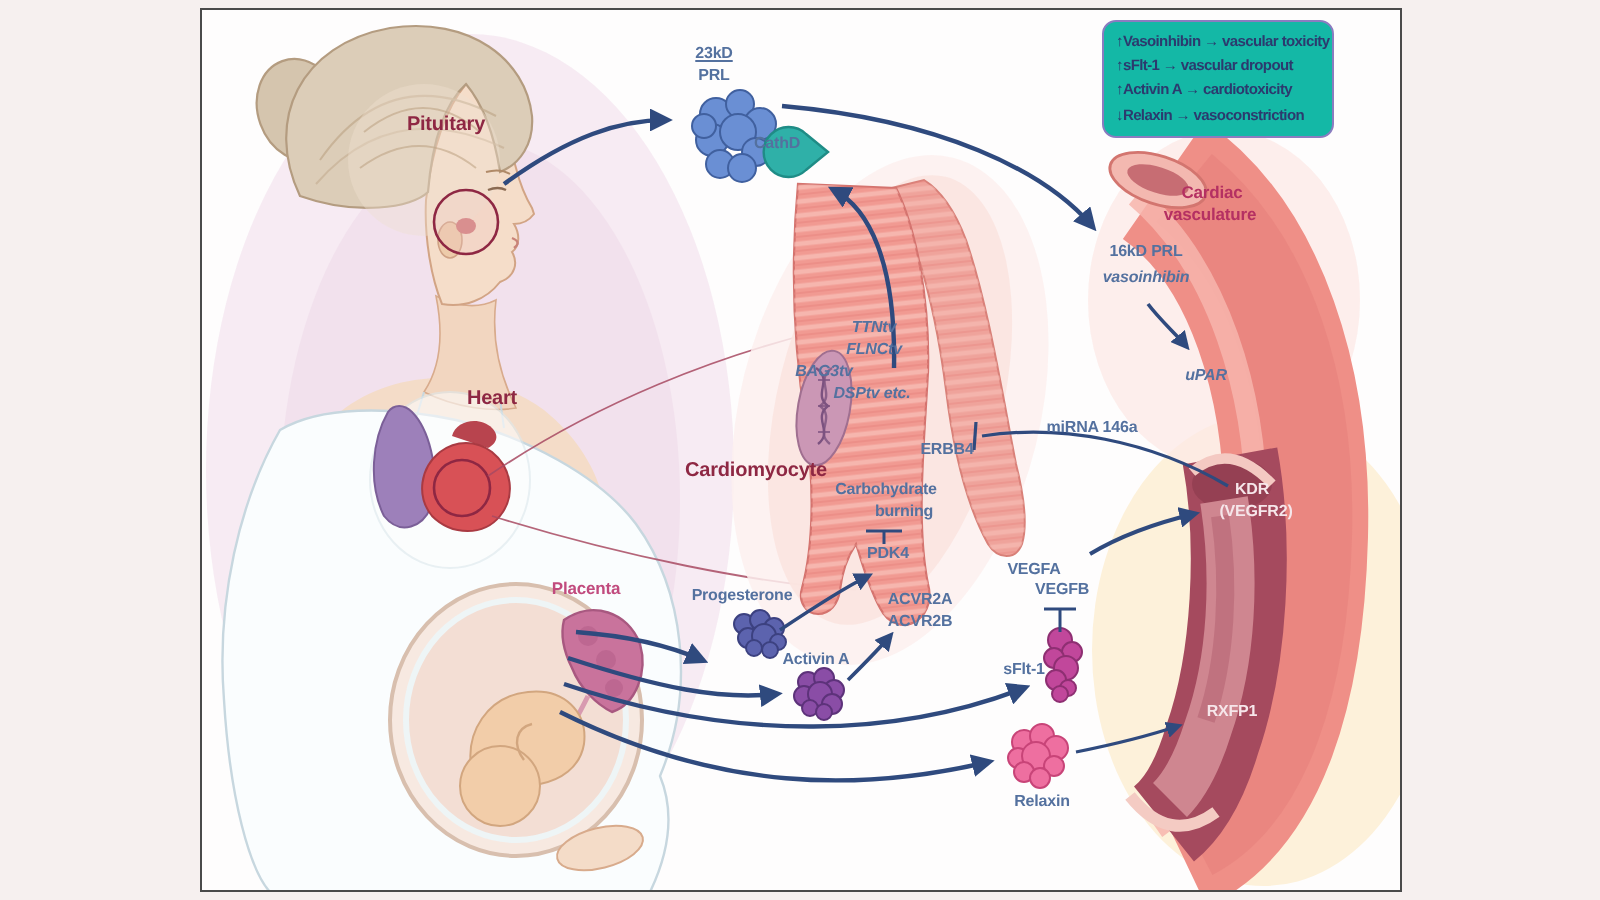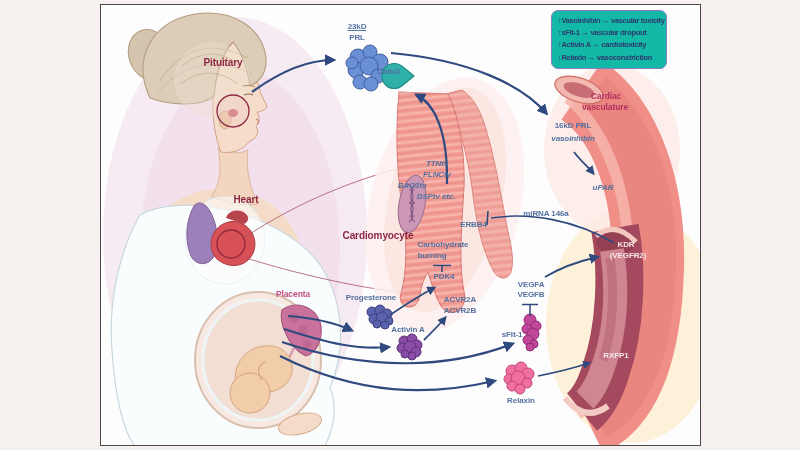--- a/index.html
+++ b/index.html
@@ -242,28 +242,28 @@
 
     <div class="lbl it" style="left:437px; top:159px;">TTNtv</div>
     <div class="lbl it" style="left:437px; top:170px;">FLNCtv</div>
     <div class="lbl it" style="left:412px; top:181px;">BAG3tv</div>
     <div class="lbl it" style="left:436px; top:192px;">DSPtv etc.</div>
 
     <div class="lbl" style="left:467px; top:220px;padding-left:13px;">ERBB4</div>
     <div class="lbl" style="left:546px; top:209px;">miRNA 146a</div>
 
     <div class="lbl" style="left:443px; top:240px;">Carbohydrate</div>
-    <div class="lbl" style="left:432px; top:251px;">burning</div>
+    <div class="lbl" style="left:452px; top:251px;">burning</div>
     <div class="lbl" style="left:444px; top:272px;">PDK4</div>
     <div class="lbl" style="left:460px; top:295px;">ACVR2A</div>
     <div class="lbl" style="left:460px; top:306px;">ACVR2B</div>
 
     <div class="lbl" style="left:371px; top:293px;">Progesterone</div>
     <div class="lbl" style="left:408px; top:325px;">Activin A</div>
-    <div class="lbl" style="left:531px; top:280px;">VEGFA</div>
+    <div class="lbl" style="left:517px; top:280px;">VEGFA</div>
     <div class="lbl" style="left:531px; top:290px;">VEGFB</div>
     <div class="lbl" style="left:512px; top:330px;">sFlt-1</div>
     <div class="lbl" style="left:521px; top:396px;">Relaxin</div>
 
     <div class="lbl" style="left:573px; top:121px;">16kD PRL</div>
     <div class="lbl it" style="left:573px; top:134px;">vasoinhibin</div>
     <div class="lbl it" style="left:603px; top:183px;">uPAR</div>
     <div class="lbl white" style="left:626px; top:240px;">KDR</div>
     <div class="lbl white" style="left:628px; top:251px;">(VEGFR2)</div>
     <div class="lbl white" style="left:616px; top:351px;">RXFP1</div>

